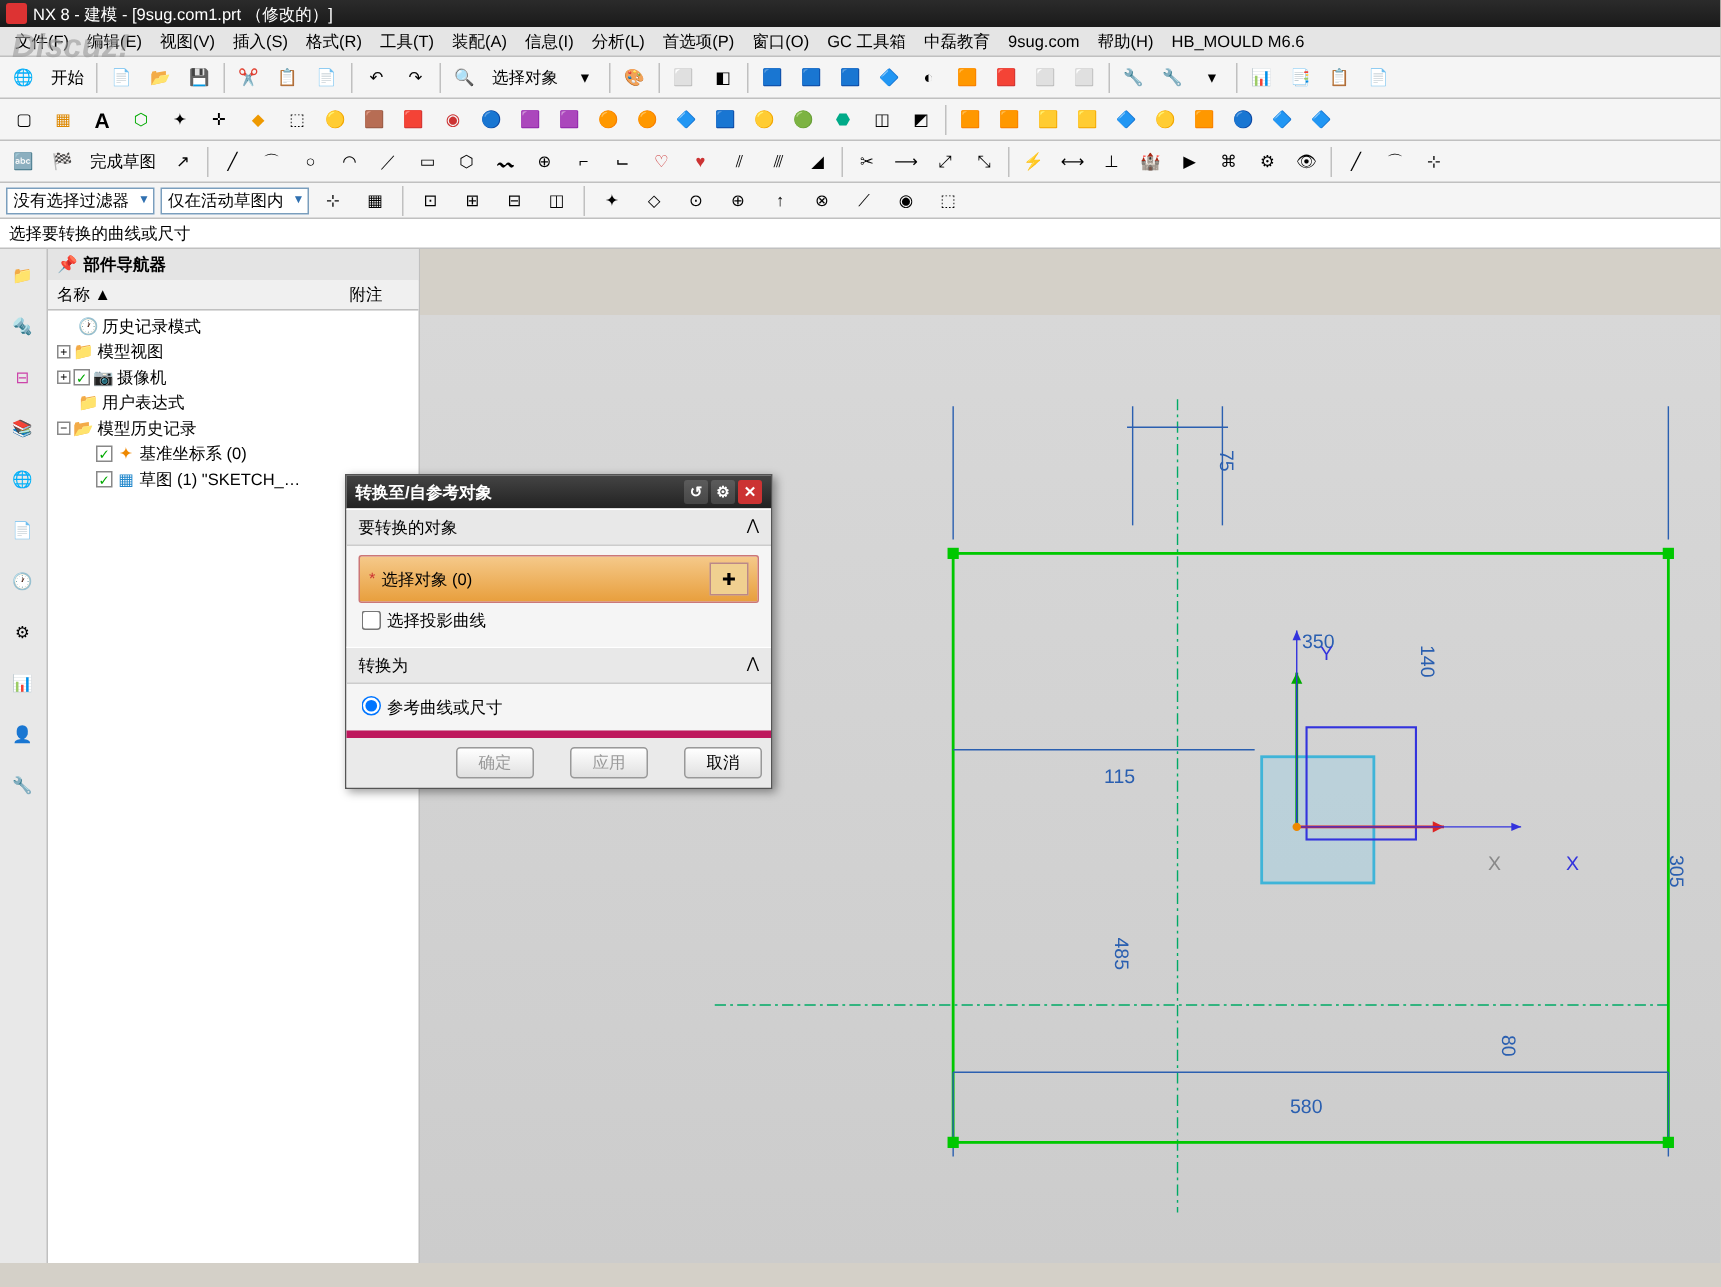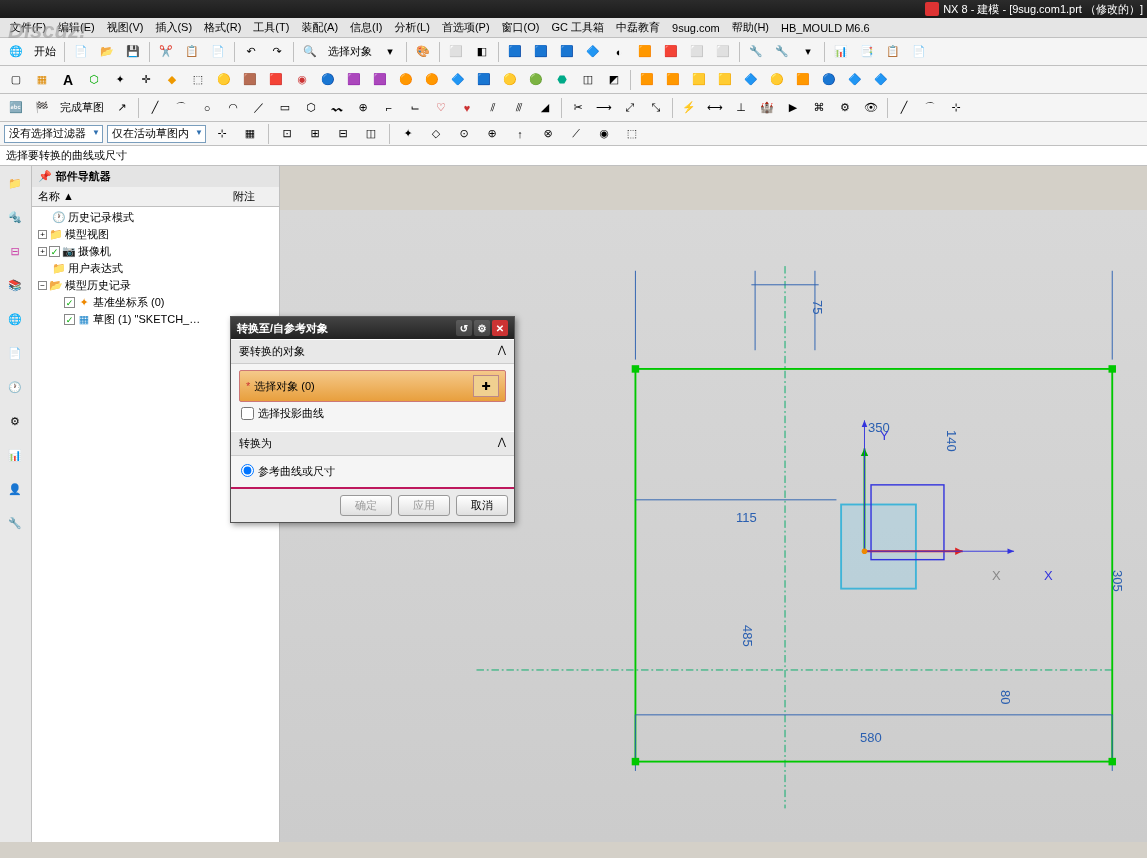--- a/index.html
+++ b/index.html
@@ -1,18 +1,18 @@
 <!DOCTYPE html>
 <html><head>
 <meta charset="utf-8">
 <style>
 * { margin: 0; padding: 0; box-sizing: border-box; font-family: "Microsoft YaHei", Arial, sans-serif; font-size: 11px; }
 body { background: #d4d0c8; width: 1147px; height: 858px; overflow: hidden; position: relative; }
 
-.titlebar { background: linear-gradient(to bottom, #2b2b2b, #1a1a1a); color: #fff; height: 18px; display: flex; align-items: center; padding: 0 4px; justify-content: flex-end; }
+.titlebar { background: linear-gradient(to bottom, #2b2b2b, #1a1a1a); color: #fff; height: 18px; display: flex; align-items: center; padding: 0 4px; }
 .titlebar-icon { width: 14px; height: 14px; background: #d33; border-radius: 2px; margin-right: 4px; }
 .watermark { position: absolute; top: 18px; left: 8px; font-size: 22px; font-weight: bold; color: #999; opacity: 0.6; z-index: 100; font-style: italic; }
 
 .menubar { background: #e5e5e5; height: 20px; display: flex; align-items: center; padding: 0 4px; border-bottom: 1px solid #c0c0c0; }
 .menubar span { padding: 0 6px; cursor: pointer; }
 
 .toolbar { background: #f5f5f5; height: 28px; display: flex; align-items: center; padding: 0 4px; border-bottom: 1px solid #c0c0c0; gap: 2px; }
 .tool-btn { width: 24px; height: 24px; display: flex; align-items: center; justify-content: center; border: 1px solid transparent; cursor: pointer; border-radius: 2px; }
 .tool-sep { width: 1px; height: 20px; background: #c0c0c0; margin: 0 2px; }
 .tool-label { padding: 0 4px; }
@@ -48,21 +48,21 @@
 .dialog-title-btn { width: 16px; height: 16px; background: rgba(255,255,255,0.15); margin-left: 2px; display: flex; align-items: center; justify-content: center; cursor: pointer; border-radius: 2px; font-size: 10px; }
 .dialog-title-btn.close { background: #c33; }
 .dialog-section-hdr { background: #e8e8e8; padding: 4px 8px; font-weight: normal; border-top: 1px solid #fff; border-bottom: 1px solid #ccc; display: flex; }
 .dialog-section-hdr .collapse { margin-left: auto; font-size: 10px; }
 .dialog-body { padding: 6px 8px; background: #f5f5f5; }
 .select-row { background: linear-gradient(to bottom, #f5c98a, #e89f3d); border: 1px solid #c77; padding: 4px 6px; display: flex; align-items: center; border-radius: 2px; }
 .select-row .star { color: #c33; margin-right: 4px; }
 .select-row .tgt-btn { margin-left: auto; width: 26px; height: 22px; background: #f0d090; border: 1px solid #b88; display: flex; align-items: center; justify-content: center; }
 .proj-row { display: flex; align-items: center; gap: 4px; padding: 4px 2px; }
 .radio-row { display: flex; align-items: flex-start; gap: 4px; padding: 2px; }
-.dialog-buttons { padding: 6px; display: flex; justify-content: flex-end; gap: 6px; border-top: 2px solid #be185d; background: #eaeaea; }
+.dialog-buttons { padding: 6px; display: flex; justify-content: flex-end; gap: 24px; border-top: 5px solid #be185d; background: #eaeaea; }
 .dlg-btn { padding: 2px 14px; border: 1px solid #999; background: linear-gradient(to bottom, #fff, #e0e0e0); border-radius: 3px; cursor: pointer; }
 .dlg-btn.disabled { color: #999; }
 
 .dim-label { position: absolute; color: #2a5fb0; font-size: 13px; font-family: Arial; }
 .canvas-svg { position: absolute; top: 0; left: 0; width: 100%; height: 100%; }
 </style>
 </head>
 <body>
 
 <div class="titlebar">

